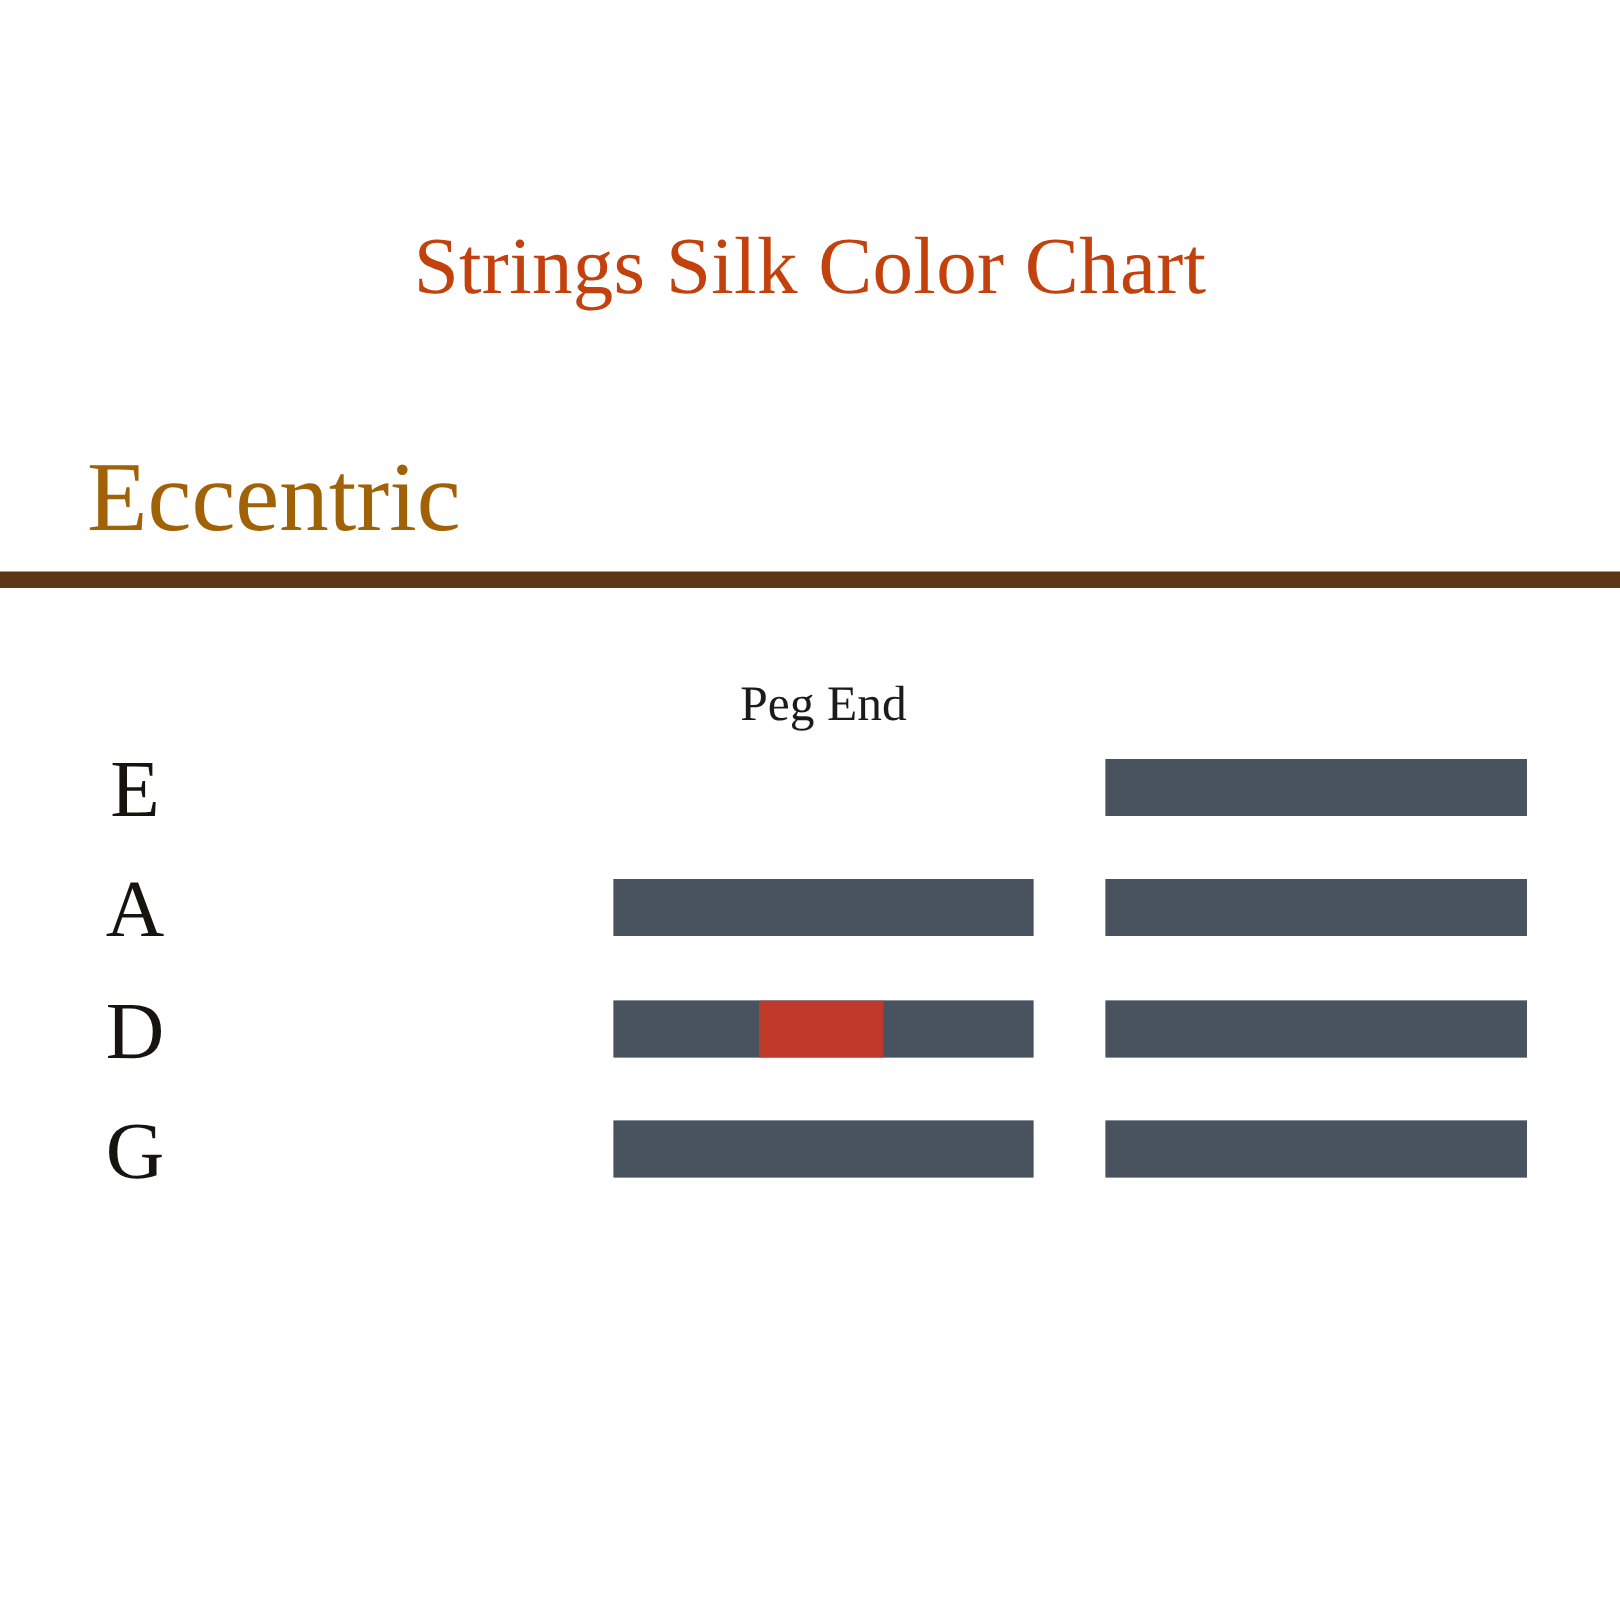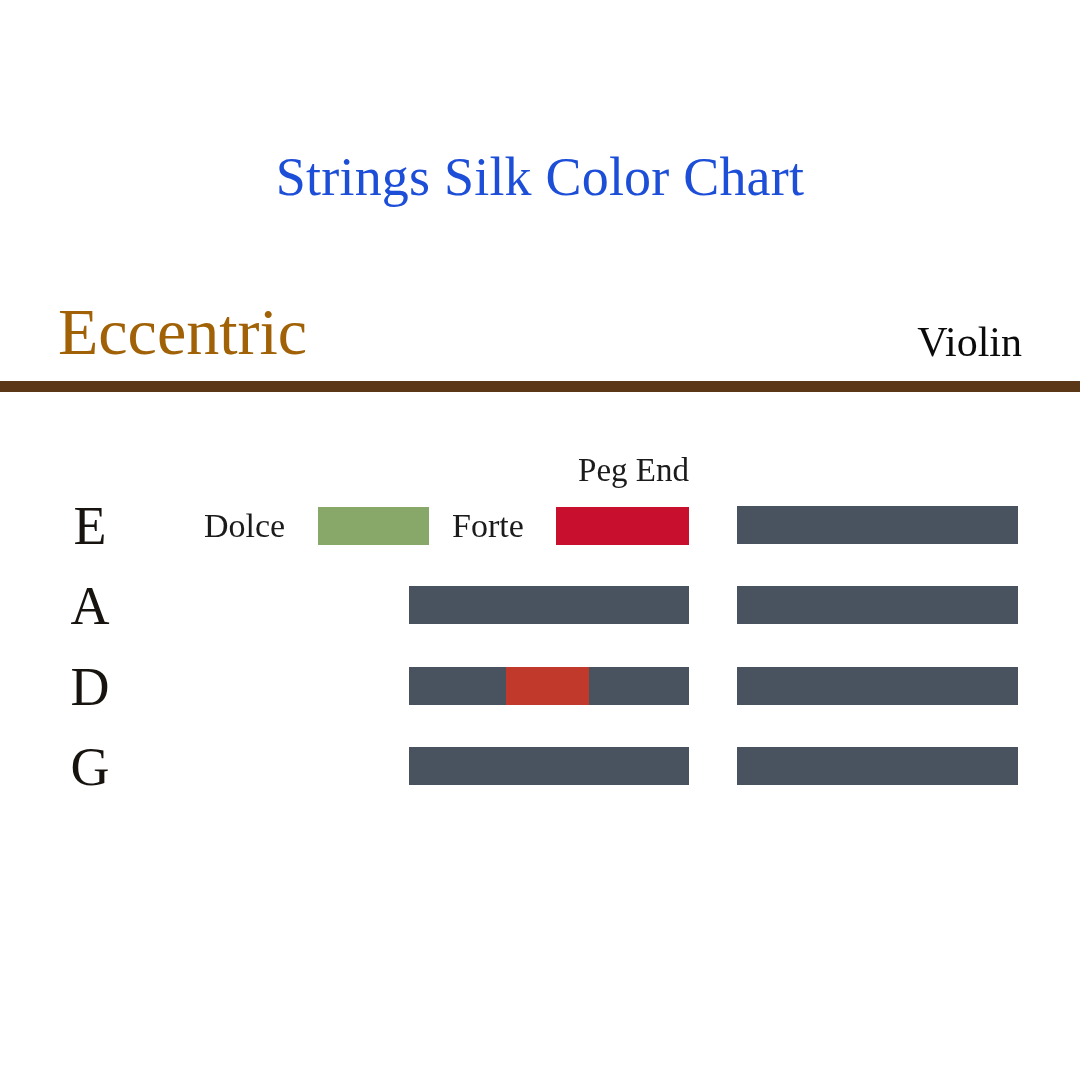--- a/index.html
+++ b/index.html
@@ -29,21 +29,21 @@
   .chart-title {
     position: absolute;
     left: 0;
     top: 145px;
     width: 1080px;
     text-align: center;
     font-size: 54px;
     line-height: 64px;
     font-weight: 400;
     letter-spacing: 0.2px;
-    color: #1d4ed8;
+    color: #c2410c;
     white-space: nowrap;
   }
 
   
   .brand-row {
     position: absolute;
     left: 0;
     top: 296px;
     width: 1080px;
     height: 76px;
@@ -78,21 +78,21 @@
     background: #5b3718;
   }
 
   
   .col-header {
     position: absolute;
     top: 450px;
     font-size: 33px;
     line-height: 40px;
     color: #1b1b1b;
-    text-align: right;
+    text-align: center;
     white-space: nowrap;
   }
   .col-header.peg {
     left: 409px;
     width: 280px;
   }
   .col-header.tail {
     left: 737px;
     width: 281px;
   }
@@ -169,33 +169,26 @@
 </style>
 </head>
 <body>
 
 <div class="page">
 
   <div class="chart-title">Strings Silk Color Chart</div>
 
   <div class="brand-row">
     <div class="brand-name">Eccentric</div>
-    <div class="instrument-name">Violin</div>
   </div>
 
   <div class="brand-rule" style="background: rgb(91, 55, 24);"></div>
 
   <div class="col-header peg">Peg End</div>
 
-  <div class="legend">
-    <div class="legend-label dolce">Dolce</div>
-    <div class="legend-swatch dolce" style="background: rgb(135, 168, 104);"></div>
-    <div class="legend-label forte">Forte</div>
-    <div class="legend-swatch forte" style="background: rgb(200, 16, 46);"></div>
-  </div>
 
   <div id="string-rows">
       <div class="string-row" style="top: 506px;">
         <div class="string-label">E</div>
         <div class="bar peg is-hidden"></div>
         <div class="bar tail">
           <div class="bar-seg" style="left: 0%; width: 100%; background: rgb(73, 82, 95);"></div>
         </div>
       </div>
       <div class="string-row" style="top: 586px;">

